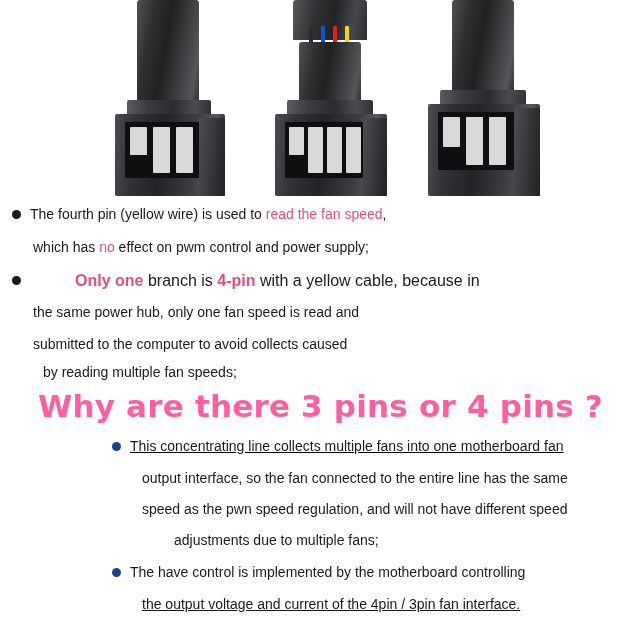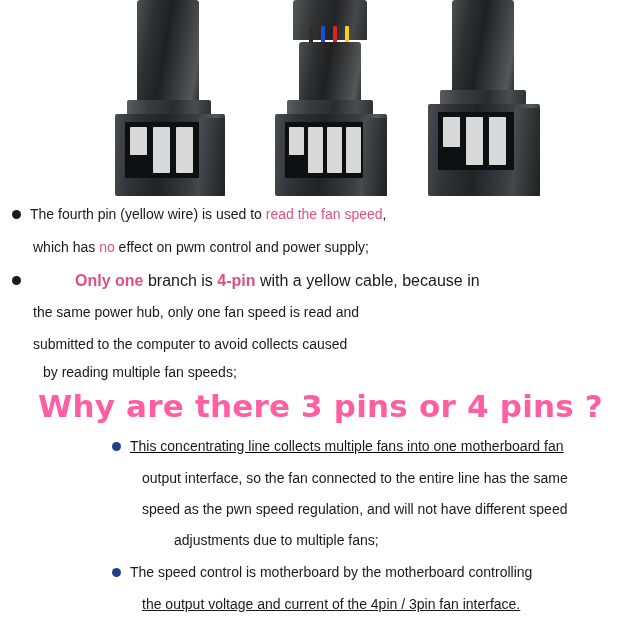--- a/index.html
+++ b/index.html
@@ -199,17 +199,17 @@
   <div class="bullet-row" style="left:112px; top:240px;text-decoration:underline;">
     <div class="dot dot-blue"></div>
     <div class="line">This concentrating line collects multiple fans into one motherboard fan</div>
   </div>
   <div class="line" style="position:absolute; left:142px; top:272px;text-align:center;">output interface, so the fan connected to the entire line has the same</div>
   <div class="line" style="position:absolute; left:142px; top:303px;">speed as the pwn speed regulation, and will not have different speed</div>
   <div class="line" style="position:absolute; left:142px; top:334px;margin-left:32px;">adjustments  due to multiple fans;</div>
 
   <div class="bullet-row" style="left:112px; top:366px;">
     <div class="dot dot-blue"></div>
-    <div class="line">The speed control is motherboard by the motherboard controlling</div>
+    <div class="line">The have control is implemented by the motherboard controlling</div>
   </div>
   <div class="line" style="position:absolute; left:142px; top:398px;text-decoration:underline;">the output voltage and current of the 4pin / 3pin fan interface.</div>
 
 </div>
 
 </body></html>

